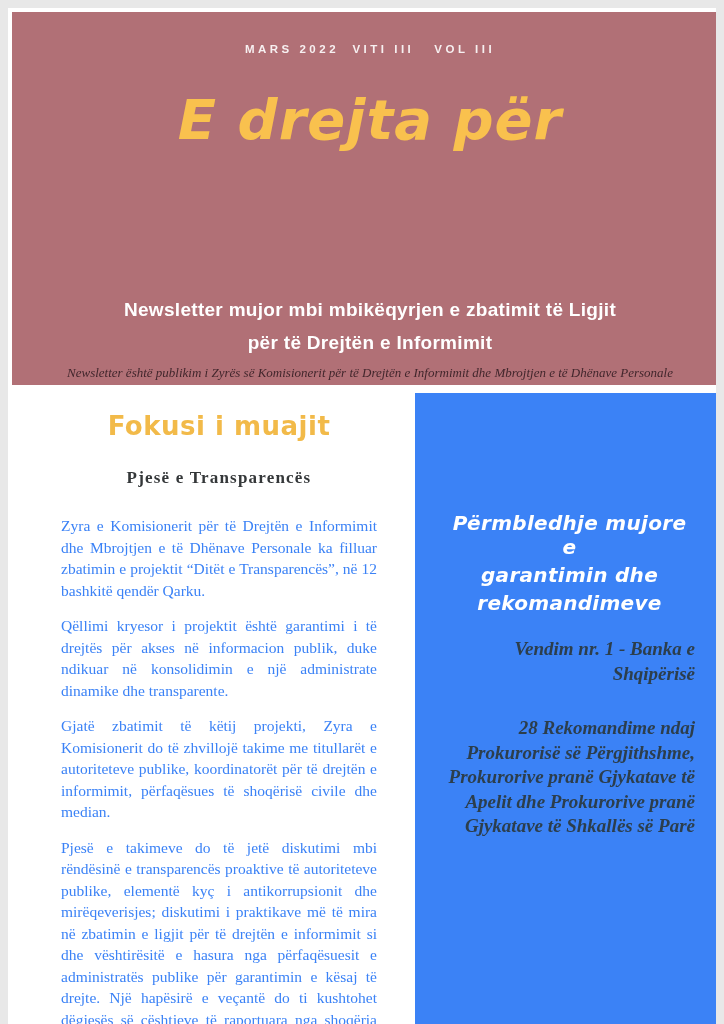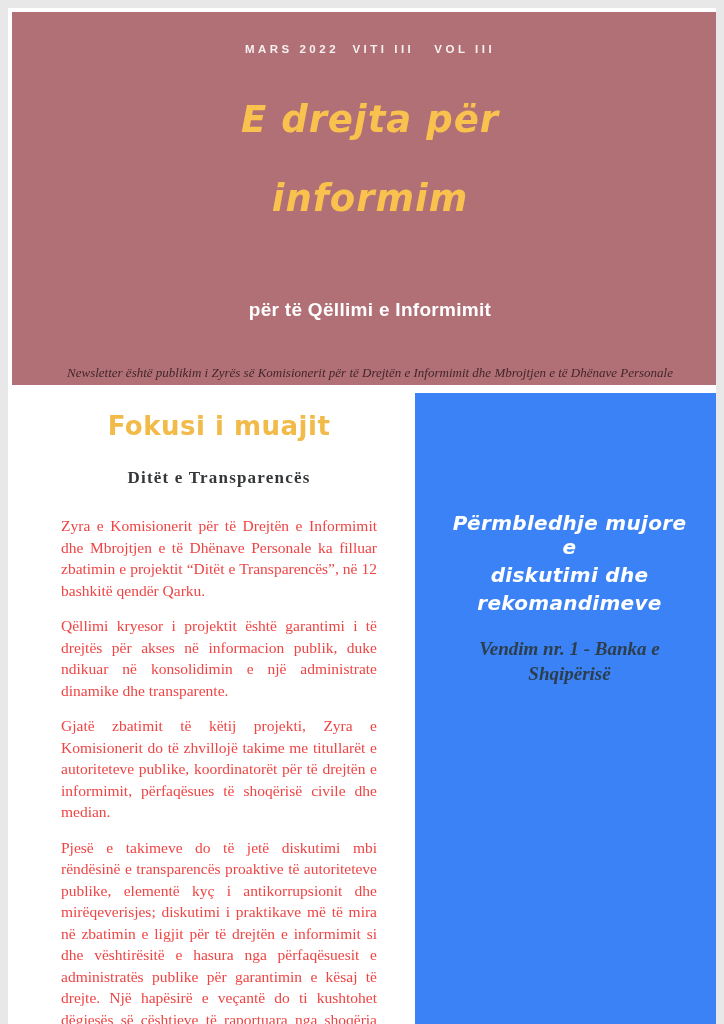--- a/index.html
+++ b/index.html
@@ -25,21 +25,21 @@
     font-size:11.5px; font-weight:bold;
     letter-spacing:3.5px;
     color:#f7f0f1;
     white-space:pre;
   }
   .main-title {
     position:absolute; top:62px; left:0; right:0;
     text-align:center;
     font-family:"DejaVu Sans", sans-serif;
     font-weight:bold; font-style:italic;
-    font-size:37px; line-height:75px;
+    font-size:56px; line-height:75px;
     letter-spacing:1px;
     color:#f9c14e;
   }
   .main-title span { display:block; }
   .subtitle {
     position:absolute; top:276px; left:0; right:0;
     text-align:center;
     font-size:19px; font-weight:bold;
     line-height:28.5px;
     letter-spacing:0.3px;
@@ -80,21 +80,21 @@
     font-size:17px;
     letter-spacing:1.2px;
     color:#343739;
   }
   .body-text { margin-top:27px; }
   .body-text p {
     margin:0 0 14px;
     font-family:"Liberation Serif", serif;
     font-size:15.5px;
     line-height:21.5px;
-    color:#ef4444;
+    color:#3b82f6;
     text-align:justify;
   }
 
   .right-panel {
     flex:1;
     background:#3b82f6;
     padding:114px 25px 0;
     text-align:center;
     font-style:italic;
   }
@@ -109,58 +109,60 @@
   .panel-heading span { display:block; }
   .panel-items { margin-top:22px; }
   .panel-item {
     margin:0 auto 30px;
     max-width:258px;
     font-family:"Liberation Serif", serif;
     font-weight:bold;
     font-size:19px;
     line-height:24.5px;
     color:#2c3e4c;
+    text-align:right;
   }
 </style>
 </head>
 <body>
 
 <div class="page">
 
   <div class="header">
     <div class="meta-line">MARS 2022  VITI III   VOL III</div>
     <div class="main-title">
       <span>E drejta për</span>
-      <span>informim</span>
     </div>
     <div class="subtitle">
-      <span>për të Qëllimi e Informimit</span>
+      <span>Newsletter mujor mbi mbikëqyrjen e zbatimit të Ligjit</span>
+      <span>për të Drejtën e Informimit</span>
     </div>
     <div class="publisher-note">Newsletter është publikim i Zyrës së Komisionerit për të Drejtën e Informimit dhe Mbrojtjen e të Dhënave Personale</div>
   </div>
 
   <div class="content">
 
     <div class="left-col">
       <div class="focus-heading">Fokusi i muajit</div>
-      <div class="article-title">Ditët e Transparencës</div>
+      <div class="article-title">Pjesë e Transparencës</div>
       <div class="body-text">
         <p>Zyra e Komisionerit për të Drejtën e Informimit dhe Mbrojtjen e të Dhënave Personale ka filluar zbatimin e projektit “Ditët e Transparencës”, në 12  bashkitë qendër Qarku.</p>
         <p>Qëllimi kryesor i projektit është garantimi i të drejtës për akses në informacion publik, duke ndikuar në konsolidimin e një administrate dinamike dhe transparente.</p>
         <p>Gjatë zbatimit të këtij projekti, Zyra e Komisionerit do të zhvillojë takime me titullarët e autoriteteve publike, koordinatorët për të drejtën e informimit, përfaqësues të shoqërisë civile dhe median.</p>
         <p>Pjesë e takimeve do të jetë diskutimi mbi rëndësinë e transparencës proaktive të autoriteteve publike, elementë kyç i antikorrupsionit dhe mirëqeverisjes; diskutimi i praktikave më të mira në zbatimin e ligjit për të drejtën e informimit si dhe vështirësitë e hasura nga përfaqësuesit e administratës publike për garantimin e kësaj të drejte. Një hapësirë e veçantë do ti kushtohet dëgjesës së çështjeve të raportuara nga shoqëria civile në lidhje me vështirësitë dhe problematikat e konstatuara.</p>
       </div>
     </div>
 
     <div class="right-panel">
       <div class="panel-heading">
         <span>Përmbledhje mujore e</span>
-        <span>diskutimi dhe</span>
+        <span>garantimin dhe</span>
         <span>rekomandimeve</span>
       </div>
       <div class="panel-items">
         <div class="panel-item">Vendim nr. 1 - Banka e Shqipërisë</div>
+        <div class="panel-item">28 Rekomandime  ndaj Prokurorisë së Përgjithshme, Prokurorive pranë Gjykatave të Apelit dhe Prokurorive pranë Gjykatave të Shkallës së Parë</div>
       </div>
     </div>
 
   </div>
 
 </div>
 
 </body></html>

